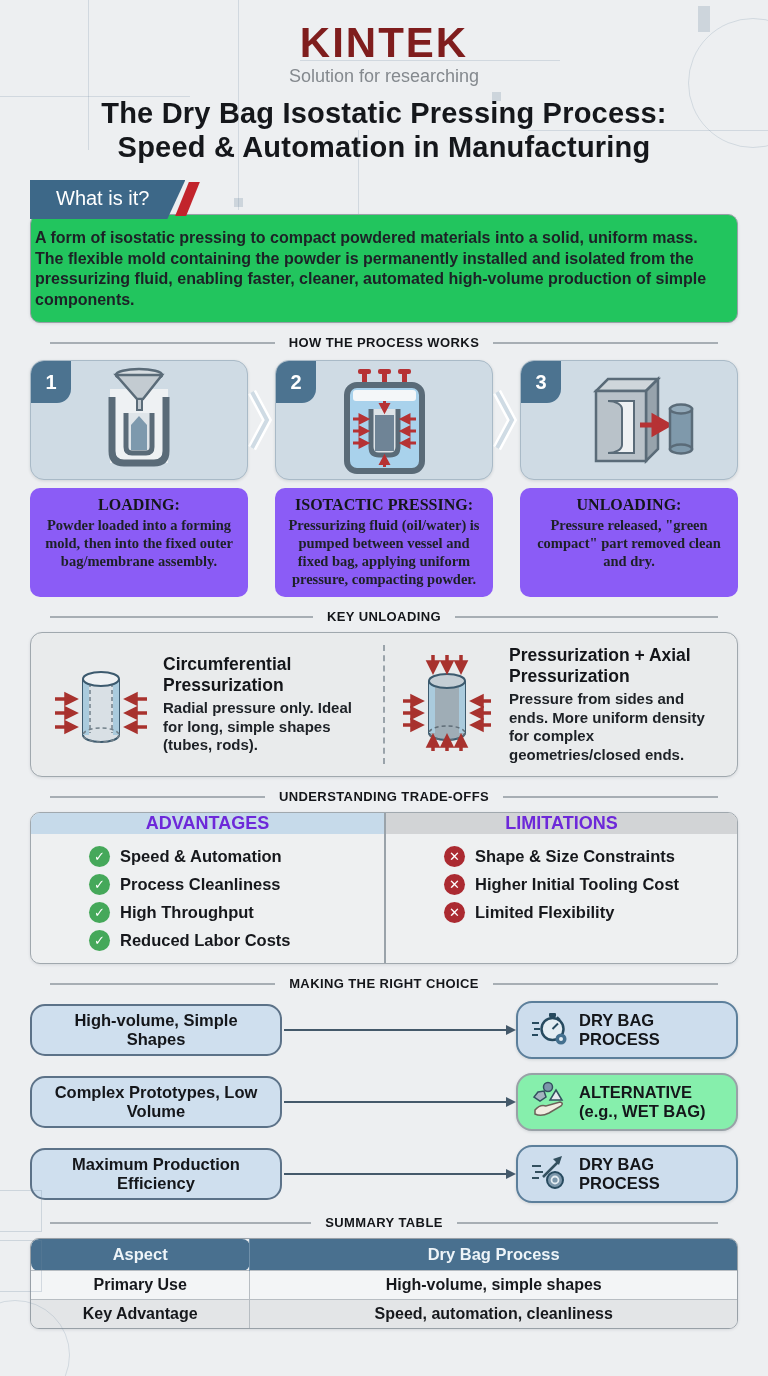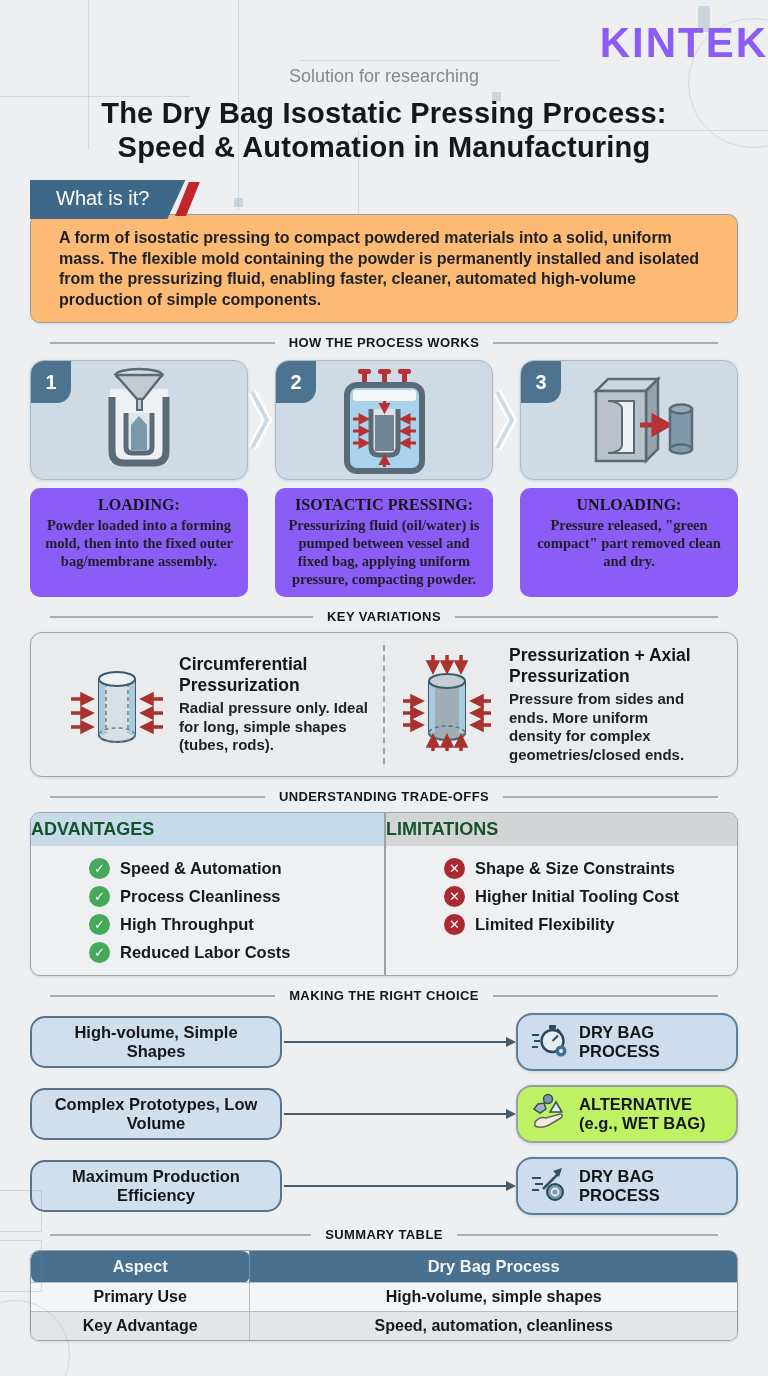--- a/index.html
+++ b/index.html
@@ -12,35 +12,35 @@
   
   .decor { position:absolute; border-color:rgba(110,135,160,.22); pointer-events:none; }
   .dline-h { border-top:1px solid rgba(110,135,160,.22); }
   .dline-v { border-left:1px solid rgba(110,135,160,.22); }
   .dsq { width:9px; height:9px; background:rgba(110,135,160,.25); }
   .dcirc { border:1px solid rgba(110,135,160,.22); border-radius:50%; }
   .drect { border:1px solid rgba(110,135,160,.25); }
 
   
   .header { text-align:center; padding-top:20px; }
-  .brand { font-size:42px; font-weight:800; letter-spacing:2px; color:#8b5cf6; line-height:46px;text-align:right; }
+  .brand { font-size:42px; font-weight:800; letter-spacing:2px; color:#7f1d1d; line-height:46px; }
   .tagline { font-size:18px; color:#84898e; line-height:21px; }
   .title { margin-top:9px; font-size:29px; font-weight:800; line-height:34px; color:#15171b; text-align:center; letter-spacing:.2px; }
 
   
   .whatisit { margin:16px 30px 0 30px; position:relative; }
   .wi-banner { position:relative; z-index:2; display:inline-block; }
   .wi-banner-bg {
     display:inline-block; background:#3d6888; color:#fff; font-weight:400; font-size:20px;
     padding:7px 36px 9px 26px; clip-path:polygon(0 0,100% 0,calc(100% - 18px) 100%,0 100%);
   }
   .wi-slash { position:absolute; top:2px; right:-8px; width:11px; height:34px; background:#c2242c; transform:skewX(-22deg); }
   .wi-card {
-    margin-top:-5px; background:#fdba74; border:1.5px solid #98a0a7; border-radius:10px;
-    padding:13px 18px 12px 28px; font-size:16px; font-weight:700; line-height:20.5px; color:#1d2126;
+    margin-top:-5px; background:#22c55e; border:1.5px solid #98a0a7; border-radius:10px;
+    padding:13px 18px 12px 4px; font-size:16px; font-weight:700; line-height:20.5px; color:#1d2126;
     box-shadow:0 1px 3px rgba(50,60,70,.12);
   }
 
   
   .sect { display:flex; align-items:center; margin:12px 50px 0 50px; }
   .sect .rule { flex:1; height:2px; background:#a7aeb4; }
   .sect .sect-label { padding:0 14px; font-size:13px; font-weight:800; letter-spacing:.4px; color:#14161a; white-space:nowrap; }
 
   
   .process { margin:10px 30px 0 30px; }
@@ -57,35 +57,35 @@
   .proc-ill { position:absolute; inset:0; display:flex; align-items:center; justify-content:center; }
   .chev { display:flex; align-items:center; justify-content:center; }
   .proc-caps { display:grid; grid-template-columns:218px 27px 218px 27px 218px; margin-top:8px; }
   .cap { background:#8b5cf6; border-radius:10px; padding:8px 8px 9px 8px; text-align:center;font-family:Liberation Serif, serif; }
   .cap-title { font-size:16px; font-weight:800; color:#14161a; }
   .cap-desc { font-size:14.5px; font-weight:600; line-height:18px; color:#1d2126; margin-top:2px; }
 
   
   .var-card {
     margin:8px 30px 0 30px; display:flex; background:#e9ebec; border:1.5px solid #a0a8ae;
-    border-radius:12px; padding:10px 28px; box-shadow:0 1px 3px rgba(50,60,70,.12);
+    border-radius:12px; padding:10px 12px; box-shadow:0 1px 3px rgba(50,60,70,.12);
   }
   .var-half { flex:1; display:flex; align-items:center; gap:10px; padding:2px 6px; }
   .var-div { width:0; border-left:2px dashed #9aa3aa; margin:2px 4px; }
   .var-text { flex:1; }
   .var-title { font-size:17.5px; font-weight:800; line-height:21px; color:#14161a; }
   .var-desc { font-size:15px; font-weight:600; line-height:18.5px; color:#1d2126; margin-top:3px; }
 
   
   .trade-card {
     margin:8px 30px 0 30px; background:#eef0f1; border:1.5px solid #a0a8ae; border-radius:10px;
     overflow:hidden; display:grid; grid-template-columns:1fr 1fr; box-shadow:0 1px 3px rgba(50,60,70,.12);
   }
   .trade-col-r { border-left:2px solid #9aa3aa; }
-  .trade-head { font-size:18px; font-weight:800; padding:6px 0; color:#14532d; }
+  .trade-head { font-size:18px; font-weight:800; text-align:center; padding:0 0; color:#6d28d9; }
   .trade-head.adv { background:#c6daea; }
   .trade-head.lim { background:#d2d4d6; }
   .trade-list { padding:10px 0 12px 58px; }
   .trade-item { display:flex; align-items:center; gap:10px; margin-top:7px; font-size:16.5px; font-weight:700; color:#16181c; }
   .trade-item:first-child { margin-top:2px; }
   .dot { width:21px; height:21px; border-radius:50%; color:#fff; font-size:13px; font-weight:800;
          display:flex; align-items:center; justify-content:center; flex:0 0 21px; }
   .dot.ok { background:#45a85a; }
   .dot.no { background:#ab2a31; }
 
@@ -99,21 +99,21 @@
   }
   .arrow { flex:1; height:2px; background:#44596a; position:relative; margin:0 2px; }
   .arrow::after { content:""; position:absolute; right:-2px; top:-4.5px; width:0; height:0;
     border-left:10px solid #44596a; border-top:5.5px solid transparent; border-bottom:5.5px solid transparent; }
   .result {
     width:222px; min-height:46px; border-radius:16px; display:flex; align-items:center; gap:9px;
     padding:5px 10px 5px 12px; font-size:16.5px; font-weight:800; color:#14161a;
     box-shadow:0 1px 3px rgba(50,60,70,.15);
   }
   .result.blue { background:#cddded; border:2px solid #5c7f9b; }
-  .result.gray { background:#bef264; border:2px solid #99a1a7; }
+  .result.gray { background:#86efac; border:2px solid #99a1a7; }
   .result .r-icon { flex:0 0 40px; }
   .result .r-label { line-height:19px; }
 
   
   .sum-wrap { margin:8px 30px 0 30px; border:1.5px solid #98a0a7; border-radius:9px; overflow:hidden;
               box-shadow:0 1px 3px rgba(50,60,70,.12); }
   table.sum { width:100%; border-collapse:collapse; }
   .sum th { background:#49708f; color:#eef4f8; font-size:16.5px; font-weight:800; padding:6px 4px;
             border-left:1px solid #6f90aa; }
   .sum th:first-child { border-left:none; width:31%;border-radius:8px; }
@@ -268,21 +268,21 @@
       </div>
       <div class="cap" style="grid-column:5;">
         <div class="cap-title">UNLOADING:</div>
         <div class="cap-desc">Pressure released, "green compact" part removed clean and dry.</div>
       </div>
     </div>
   </div>
 
   <div class="sect">
     <span class="rule"></span>
-    <span class="sect-label">KEY VARIATIONS</span>
+    <span class="sect-label">KEY UNLOADING</span>
     <span class="rule"></span>
   </div>
 
   <div class="var-card">
     <div class="var-half">
       <span>
         <svg width="104" height="104" viewBox="0 0 104 104">
           <path d="M34,28 V84 A18,7 0 0 0 70,84 V28" fill="#d9e0e5" stroke="#3c5a6e" stroke-width="2"></path>
           <rect x="34" y="28" width="6" height="56" fill="#aacbdd"></rect>
           <rect x="64" y="28" width="6" height="56" fill="#aacbdd"></rect>

